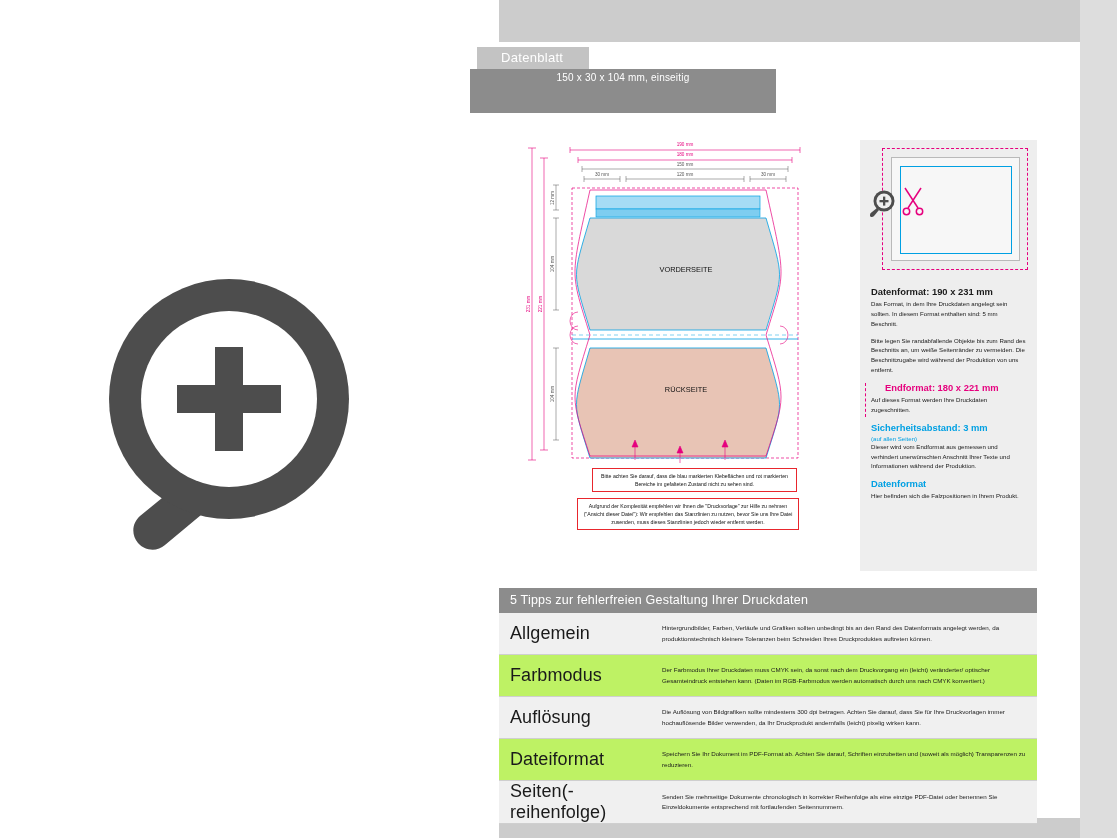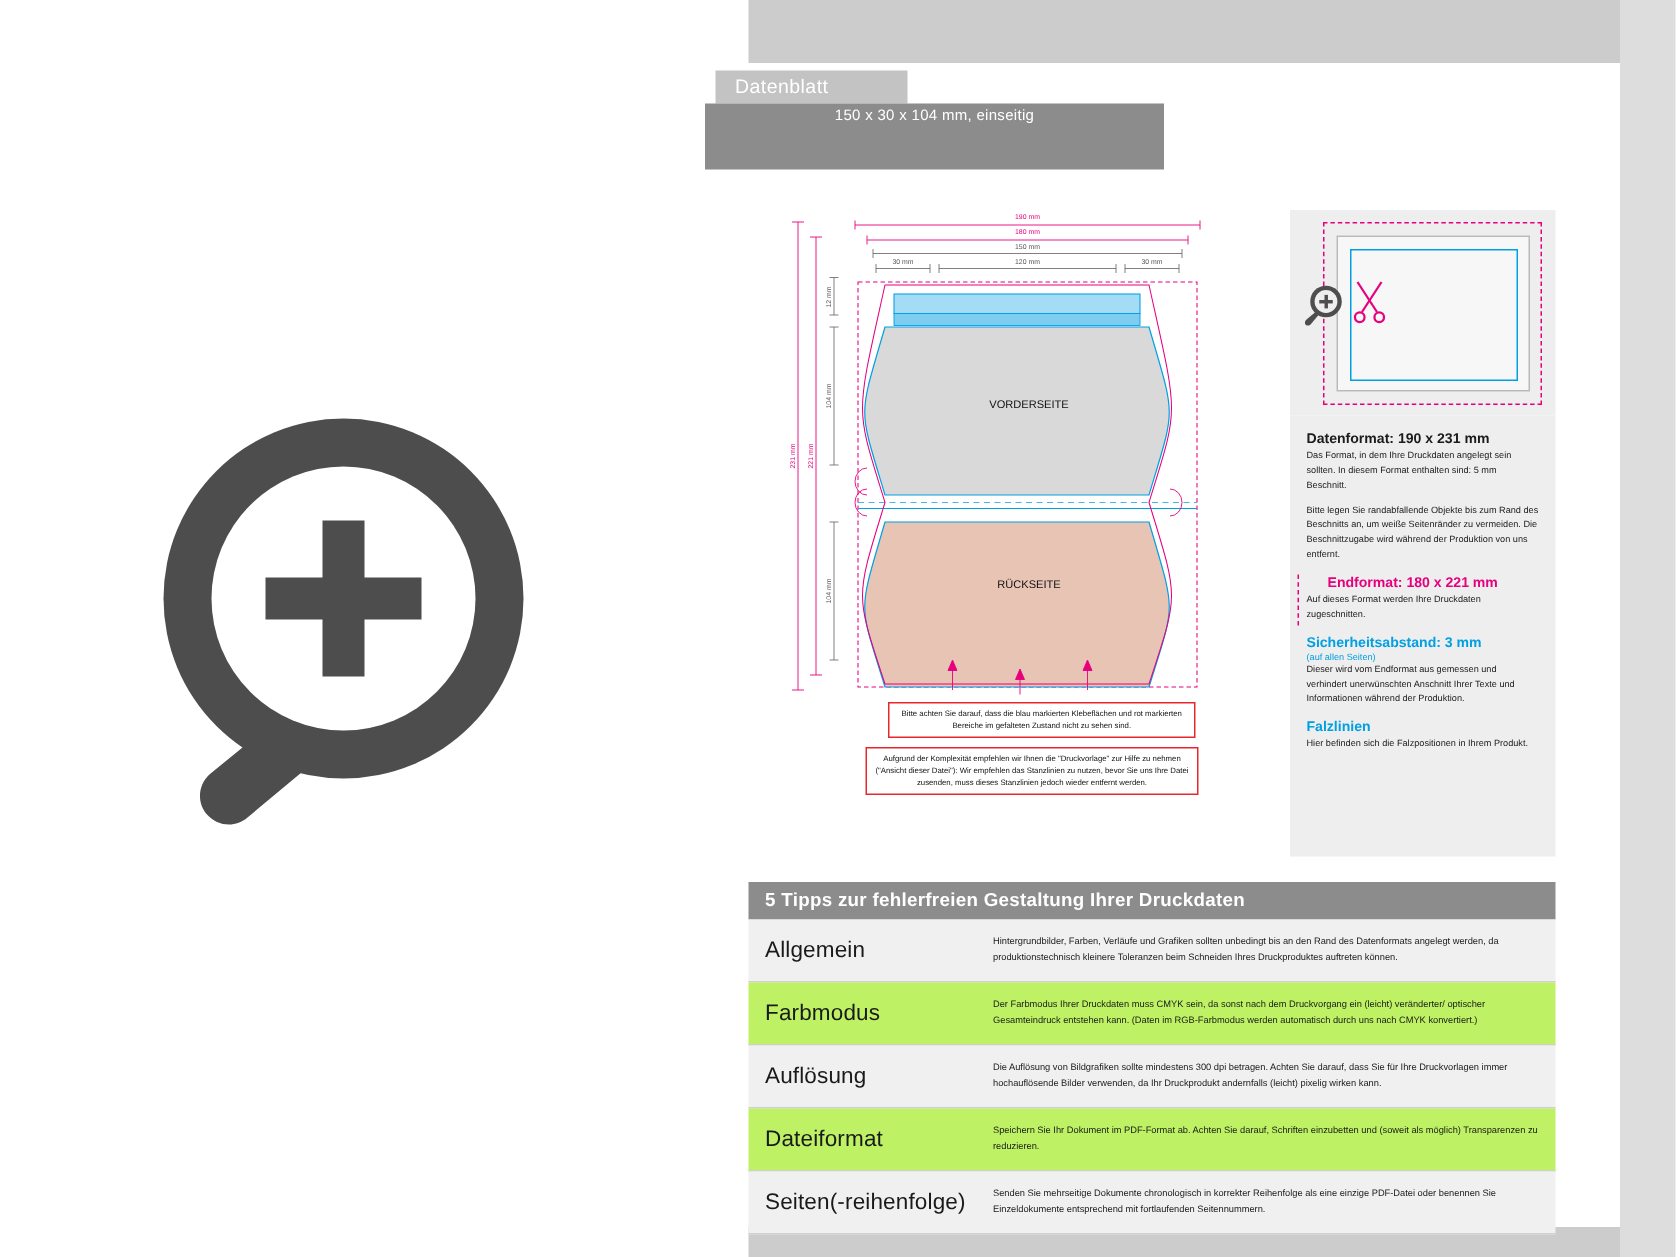--- a/index.html
+++ b/index.html
@@ -61,26 +61,26 @@
     position: absolute;
     left: 499px; top: 113px;
     width: 581px; height: 705px;
     background: #ffffff;
   }
 
   
   #tab-datenblatt {
     position: absolute;
     left: 477px; top: 47px;
-    width: 128px; height: 22px;
+    width: 112px; height: 22px;
     background: #c3c3c3;
     color: #ffffff;
     font-size: 13px;
     line-height: 22px;
-    padding-left: 13px;
+    padding-left: 24px;
     letter-spacing: 0.3px;
   }
   #title-band {
     position: absolute;
     left: 470px; top: 69px;
     width: 306px; height: 44px;
     background: #8c8c8c;
     color: #ffffff;
     text-align: center;
   }
@@ -185,34 +185,33 @@
     width: 538px;
   }
   #tips-header {
     background: #8c8c8c;
     color: #ffffff;
     font-size: 12.5px;
     height: 25px;
     line-height: 25px;
     padding-left: 11px;
     letter-spacing: 0.2px;
-    font-weight: bold;
   }
   .tip-row {
     display: flex;
     align-items: center;
     border-bottom: 1px solid #cfcfcf;
     min-height: 42px;
   }
   .tip-row.alt { background: #f0f0f0; }
   .tip-row.plain { background: #bef264; }
   .tip-label {
     width: 163px;
     flex: 0 0 163px;
-    font-size: 15px;
+    font-size: 18px;
     color: #1a1a1a;
     padding-left: 11px;
     letter-spacing: 0.1px;
   }
   .tip-text {
     font-size: 6.2px;
     line-height: 1.62;
     color: #1a1a1a;
     padding-right: 10px;
   }
@@ -386,21 +385,21 @@
       <p class="info-p">Auf dieses Format werden Ihre Druckdaten zugeschnitten.</p>
     </div>
 
     <div class="info-block">
       <div class="info-h c-cyan">Sicherheitsabstand: 3 mm</div>
       <div class="info-sub c-cyan">(auf allen Seiten)</div>
       <p class="info-p">Dieser wird vom Endformat aus gemessen und verhindert unerwünschten Anschnitt Ihrer Texte und Informationen während der Produktion.</p>
     </div>
 
     <div class="info-block">
-      <div class="info-h c-cyan">Falzlinien</div>
+      <div class="info-h c-cyan">Datenformat</div>
       <p class="info-p">Hier befinden sich die Falzpositionen in Ihrem Produkt.</p>
     </div>
   </div>
 </div>
 
 <div id="tips">
   <div id="tips-header">5 Tipps zur fehlerfreien Gestaltung Ihrer Druckdaten</div>
 
   <div class="tip-row alt">
     <div class="tip-label">Allgemein</div>

